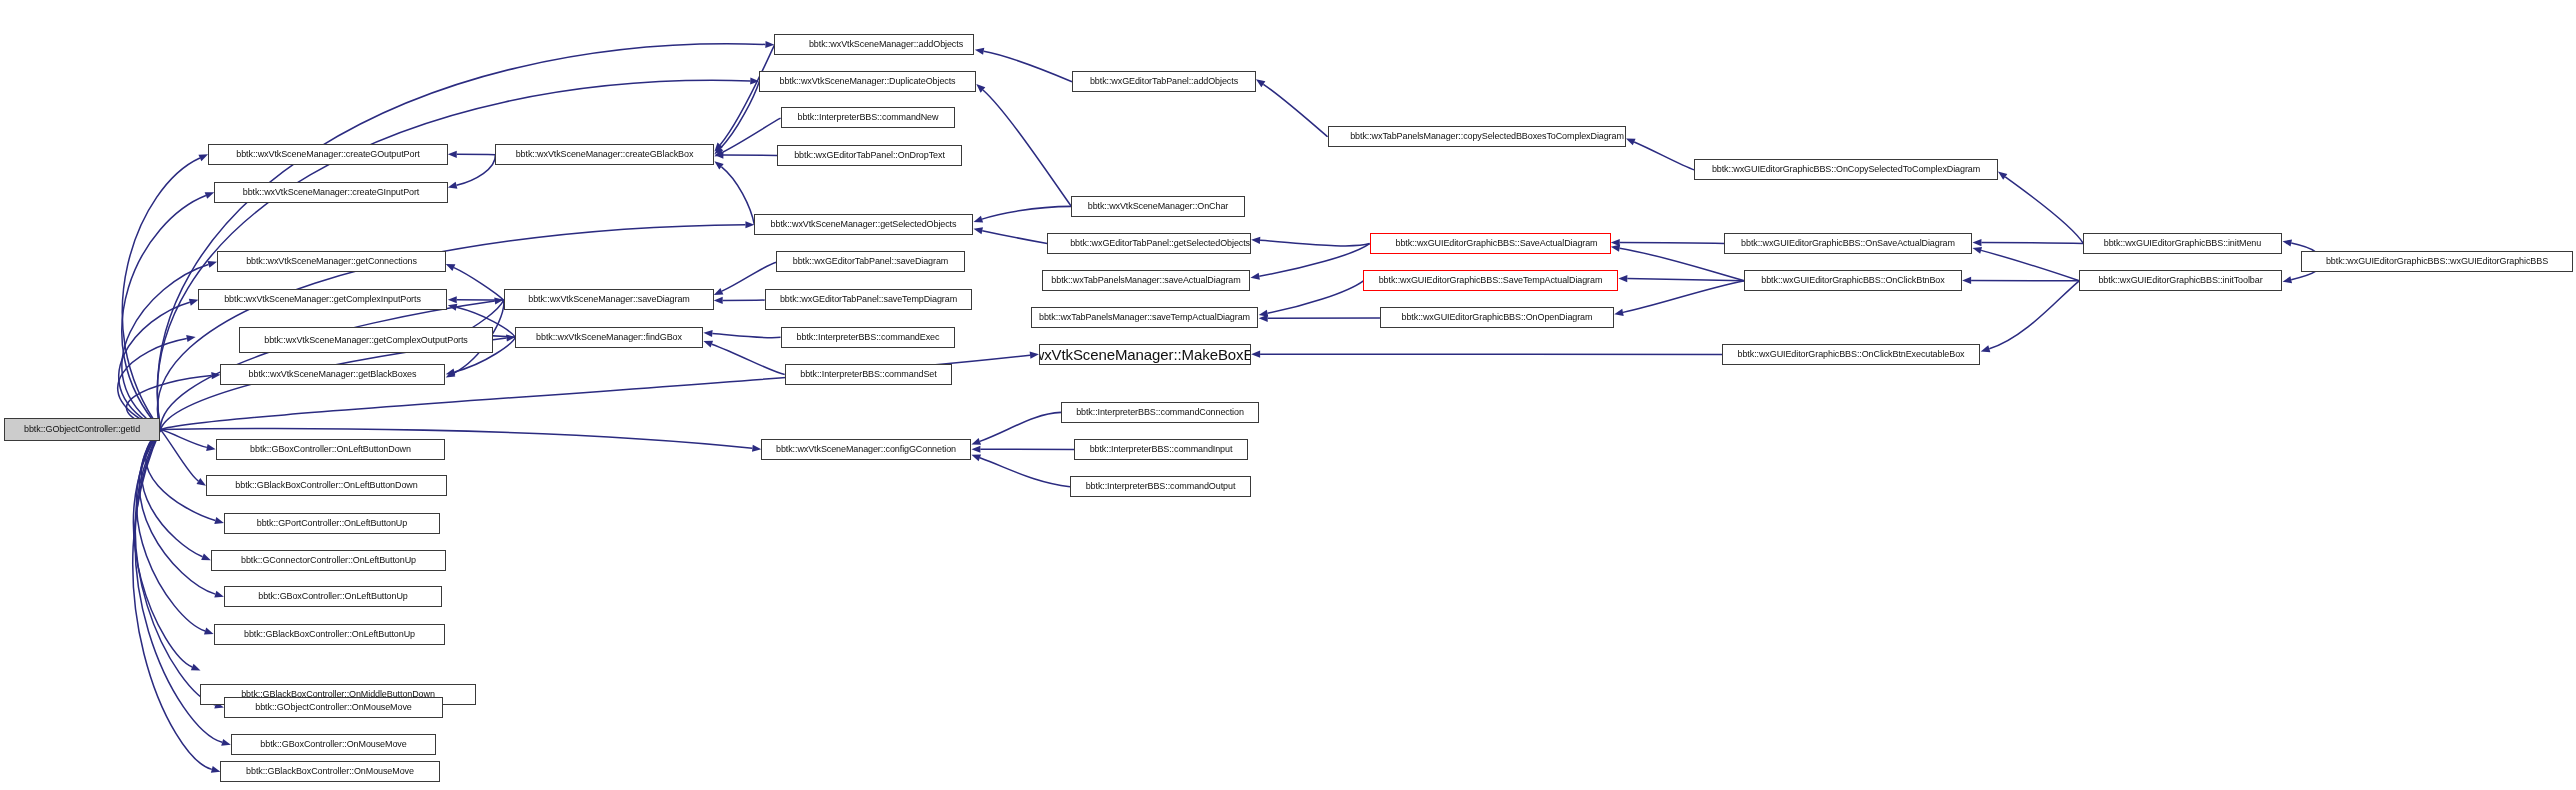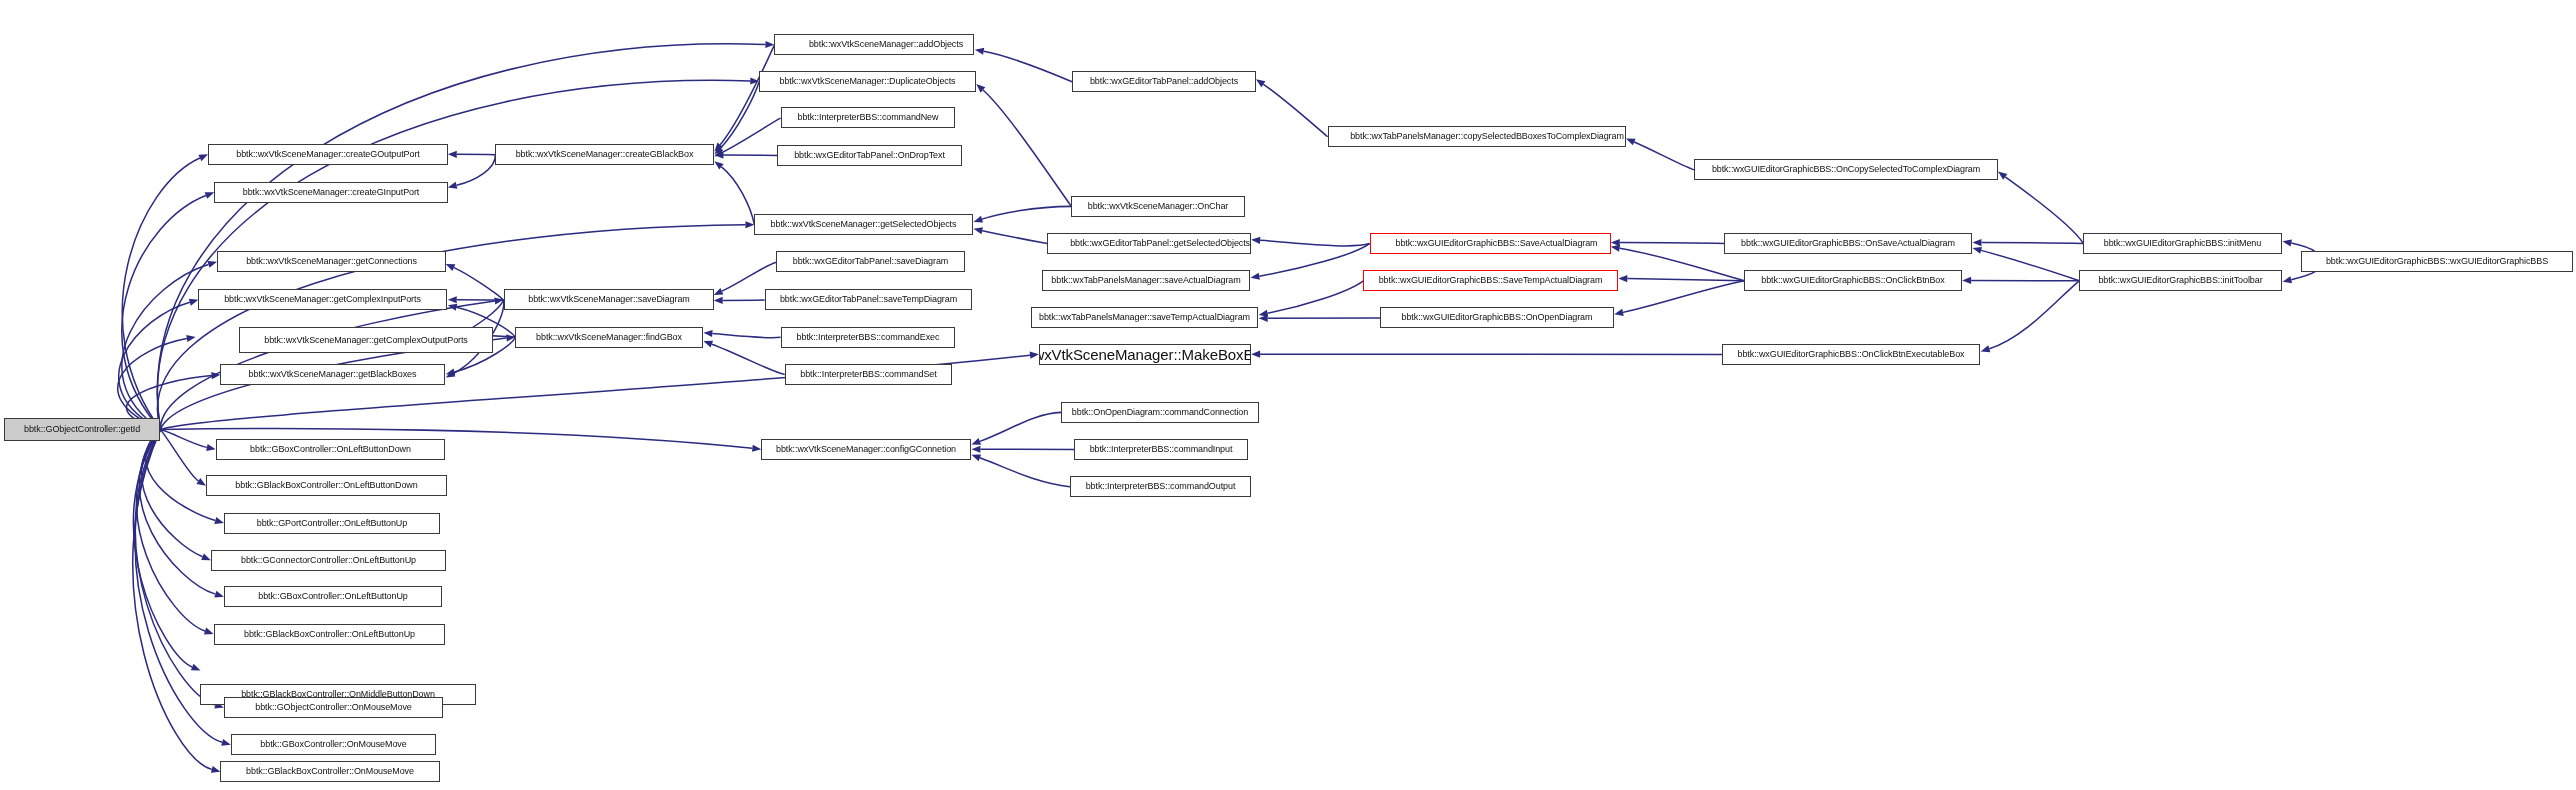--- a/index.html
+++ b/index.html
@@ -258,21 +258,21 @@
       <div class="node-box" style="left: 1042px; top: 270px; width: 208px; height: 21.4px;">
         <span class="node-label" style="font-size: 9px;">bbtk::wxTabPanelsManager::saveActualDiagram</span>
       </div>
       <div class="node-box" style="left: 1031px; top: 307px; width: 227px; height: 21.4px;">
         <span class="node-label" style="font-size: 9px;">bbtk::wxTabPanelsManager::saveTempActualDiagram</span>
       </div>
       <div class="node-box" style="left: 1039px; top: 344px; width: 212px; height: 21.4px;">
         <span class="node-label" style="font-size: 15px; margin-left: 24px;">bbtk::wxVtkSceneManager::MakeBoxExecutable</span>
       </div>
       <div class="node-box" style="left: 1061px; top: 402px; width: 198px; height: 21.4px;">
-        <span class="node-label" style="font-size: 9px;">bbtk::OnOpenDiagram::commandConnection</span>
+        <span class="node-label" style="font-size: 9px;">bbtk::InterpreterBBS::commandConnection</span>
       </div>
       <div class="node-box" style="left: 1074px; top: 439px; width: 174px; height: 21.4px;">
         <span class="node-label" style="font-size: 9px;">bbtk::InterpreterBBS::commandInput</span>
       </div>
       <div class="node-box" style="left: 1070px; top: 476px; width: 181px; height: 21.4px;">
         <span class="node-label" style="font-size: 9px;">bbtk::InterpreterBBS::commandOutput</span>
       </div>
       <div class="node-box" style="left: 1328px; top: 126px; width: 298px; height: 21.4px;">
         <span class="node-label" style="font-size: 9px; padding-left: 20px;">bbtk::wxTabPanelsManager::copySelectedBBoxesToComplexDiagram</span>
       </div>

